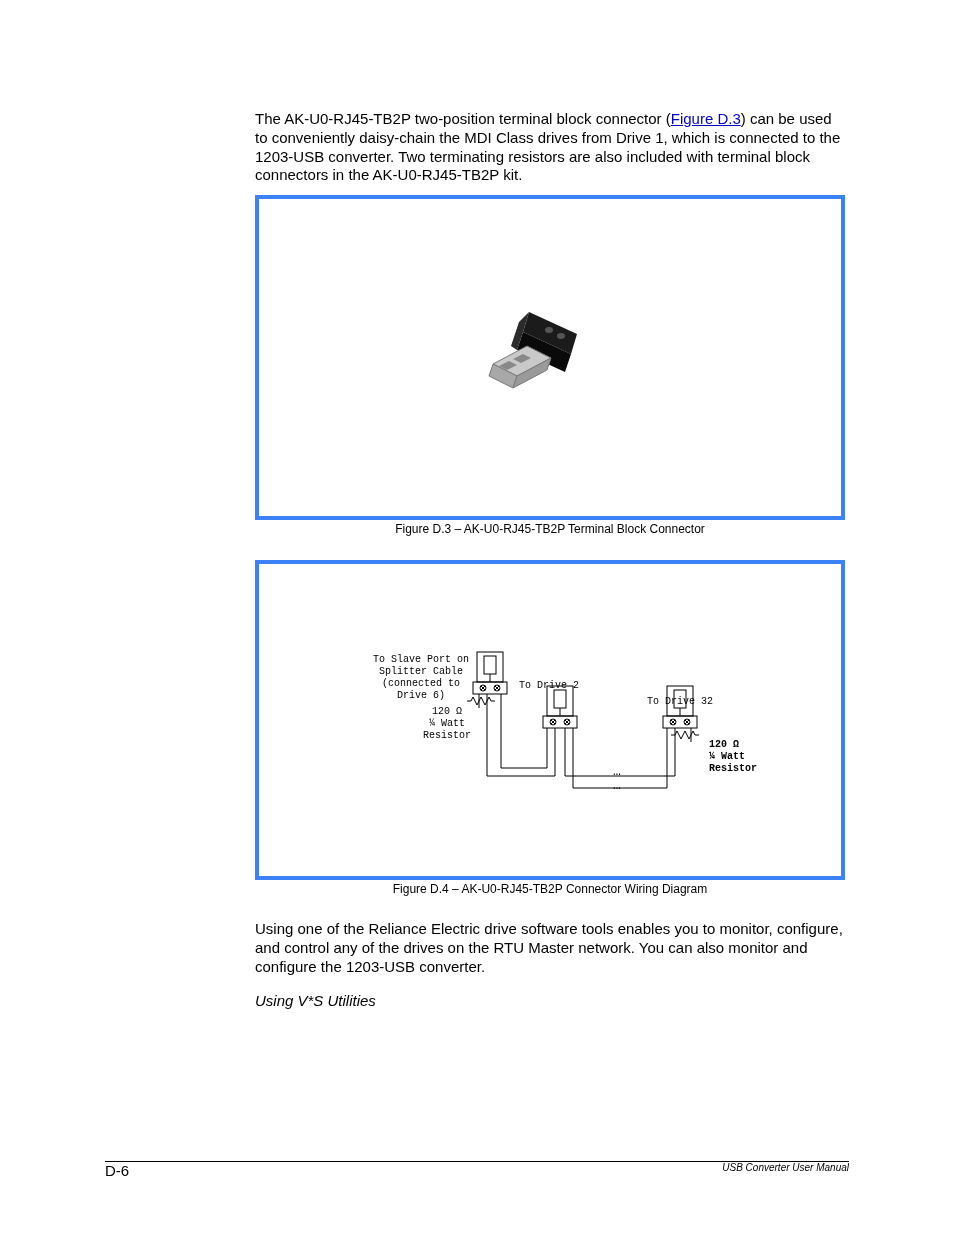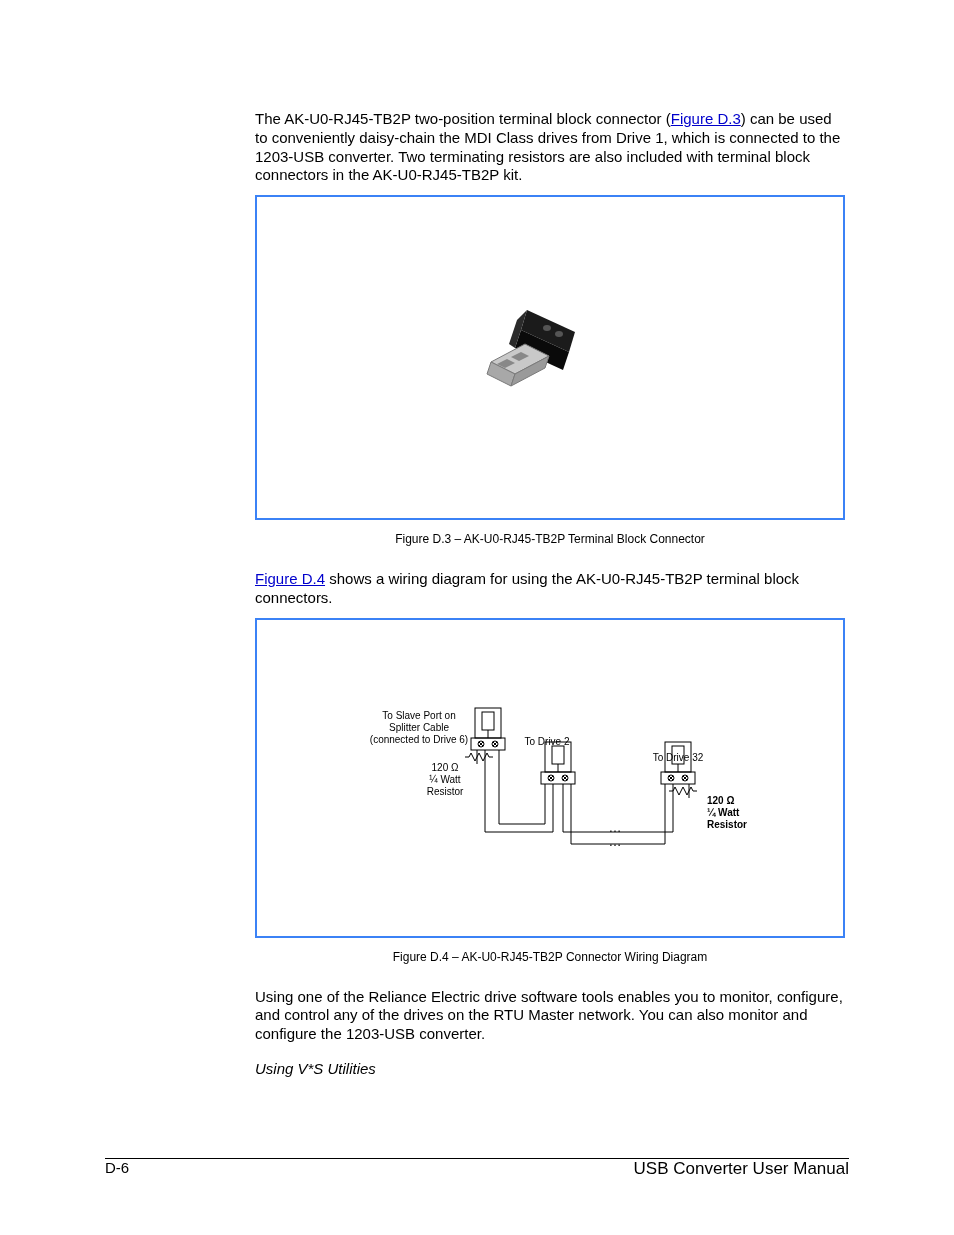--- a/index.html
+++ b/index.html
@@ -23,40 +23,41 @@
   .para {
     font-size: 15px;
     line-height: 1.25;
     margin: 0 0 10px 0;
   }
   a.fig-link {
     color: #0000cc;
     text-decoration: underline;
   }
   .figure-frame {
-    border: 2px solid #3b82f6;
+    border: 4px solid #3b82f6;
     width: 590px;
     box-sizing: border-box;
     margin-top: 8px;
+    font-family: Liberation Mono, monospace;
   }
   .fig3 {
     height: 325px;
     position: relative;
   }
   .connector-drawing {
     position: absolute;
     left: 220px;
     top: 105px;
     width: 120px;
     height: 95px;
   }
   .fig-caption {
     font-size: 12px;
     text-align: center;
-    margin: 12px 0 24px 0;
+    margin: 2px 0 24px 0;
   }
   .heading-bold {
     font-size: 15px;
     font-weight: bold;
     margin: 18px 0 10px 0;
   }
   .heading-italic {
     font-size: 15px;
     font-style: italic;
     margin: 16px 0 20px 0;
@@ -81,21 +82,22 @@
     bottom: 56px;
     border-top: 1px solid #000;
     display: flex;
     justify-content: space-between;
     font-size: 14px;
   }
   .footer .pageno {
     font-size: 15px;
   }
   .footer .manual {
-    font-size: 17px;
+    font-style: italic;
+    font-size: 10px;
   }
   svg { display: block; }
 </style>
 </head>
 <body>
 
 <div class="page">
   <div class="content">
 
     <p class="para">
@@ -117,23 +119,20 @@
             <polygon points="34,55 44,50 52,54 42,59" fill="#888"></polygon>
             <ellipse cx="70" cy="26" rx="4" ry="3" fill="#555"></ellipse>
             <ellipse cx="82" cy="32" rx="4" ry="3" fill="#555"></ellipse>
           </g>
         </svg>
       </div>
     </div>
 
     <div class="fig-caption">Figure D.3 –  AK-U0-RJ45-TB2P Terminal Block Connector</div>
 
-    <p class="para">
-      <a href="#" class="fig-link">Figure D.4</a><span> shows a wiring diagram for using the AK-U0-RJ45-TB2P terminal block connectors.</span>
-    </p>
 
     <div class="figure-frame fig4">
 
       <svg viewBox="0 0 590 320" width="590" height="320">
         <g stroke="#000" stroke-width="1" fill="none">
 
           <g transform="translate(218,88)">
             <rect x="0" y="0" width="26" height="30"></rect>
             <rect x="7" y="4" width="12" height="18"></rect>
             <line x1="13" y1="22" x2="13" y2="30"></line>

